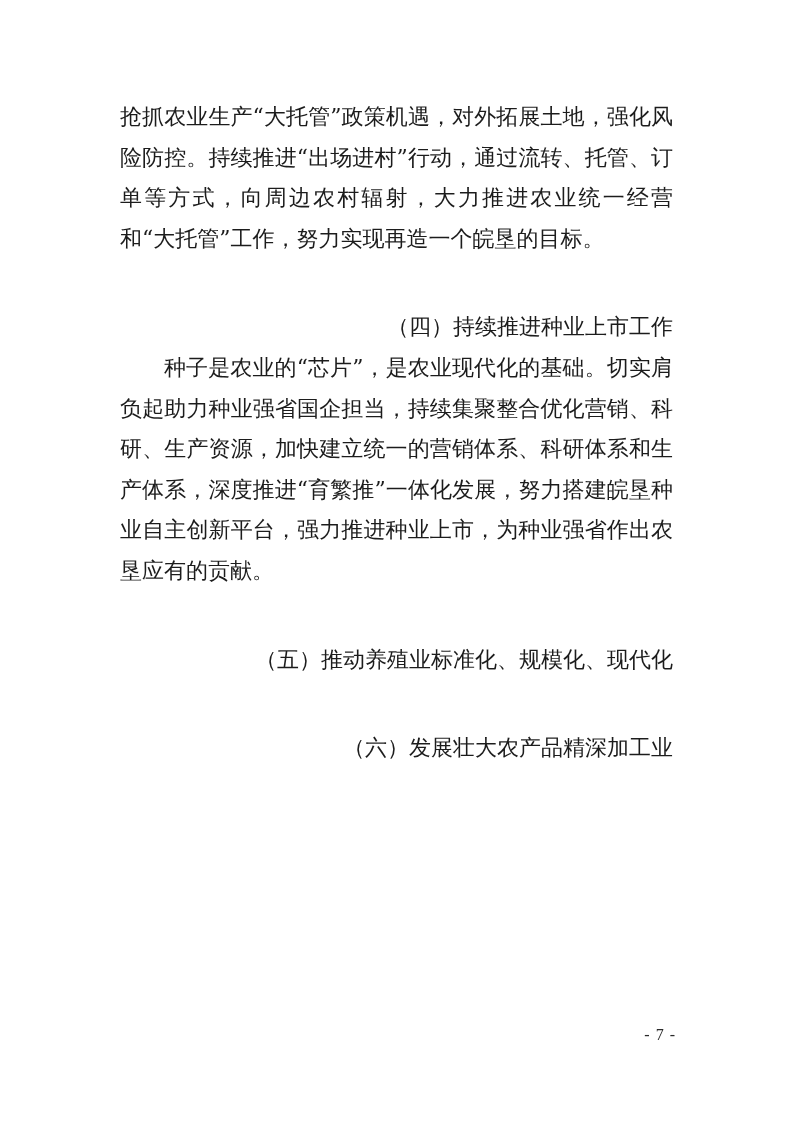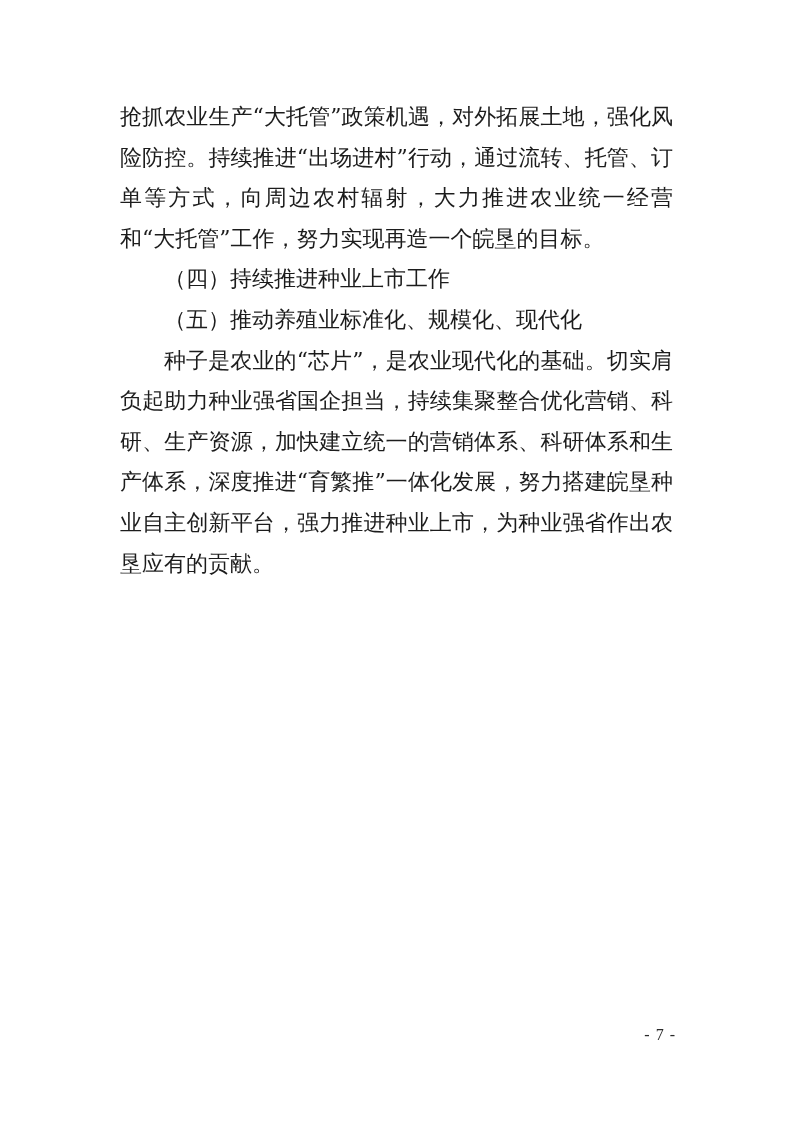--- a/index.html
+++ b/index.html
@@ -27,21 +27,22 @@
     text-align: justify;
   }
   .doc-body p {
     margin: 0;
     padding: 0;
   }
   .doc-body p.indent {
     text-indent: 2em;
   }
   .doc-body p.heading {
-    text-align: left;
+    text-align: right;
+    margin-top: 48px;
   }
   .page-number {
     position: absolute;
     top: 1026px;
     left: 120px;
     width: 556px;
     text-align: right;
     font-size: 16px;
     line-height: 18px;
     color: #2a2a2a;
@@ -49,17 +50,18 @@
     font-family: "Liberation Serif", "DejaVu Serif", serif;
   }
 </style>
 </head>
 <body>
 
 <div class="page">
   <div class="doc-body" id="doc-body">
       <p class="body">抢抓农业生产“大托管”政策机遇，对外拓展土地，强化风险防控。持续推进“出场进村”行动，通过流转、托管、订单等方式，向周边农村辐射，大力推进农业统一经营和“大托管”工作，努力实现再造一个皖垦的目标。</p>
       <p class="indent heading">（四）持续推进种业上市工作</p>
+      <p class="indent body">种子是农业的“芯片”，是农业现代化的基础。切实肩负起助力种业强省国企担当，持续集聚整合优化营销、科研、生产资源，加快建立统一的营销体系、科研体系和生产体系，深度推进“育繁推”一体化发展，努力搭建皖垦种业自主创新平台，强力推进种业上市，为种业强省作出农垦应有的贡献。</p>
       <p class="indent heading">（五）推动养殖业标准化、规模化、现代化</p>
-      <p class="indent body">种子是农业的“芯片”，是农业现代化的基础。切实肩负起助力种业强省国企担当，持续集聚整合优化营销、科研、生产资源，加快建立统一的营销体系、科研体系和生产体系，深度推进“育繁推”一体化发展，努力搭建皖垦种业自主创新平台，强力推进种业上市，为种业强省作出农垦应有的贡献。</p>
+      <p class="indent heading">（六）发展壮大农产品精深加工业</p>
     </div>
   <div class="page-number">- 7 -</div>
 </div>
 
 </body></html>

